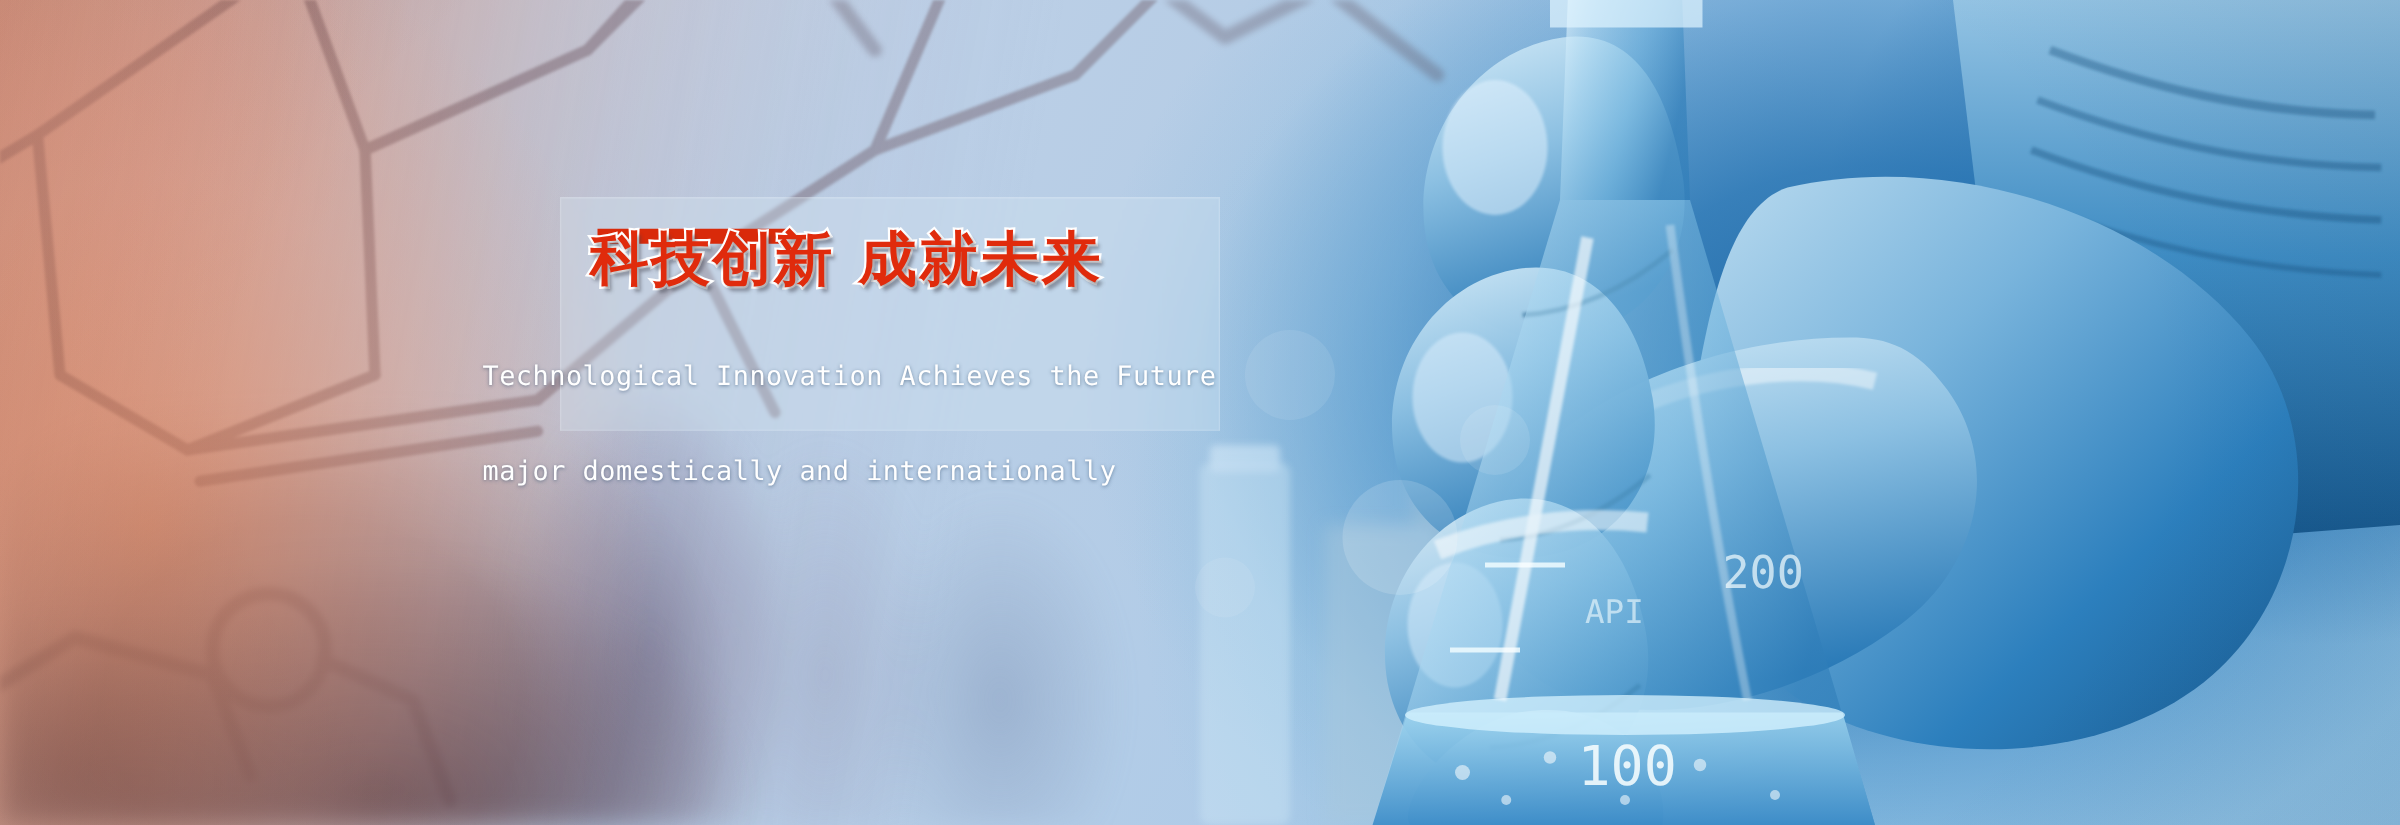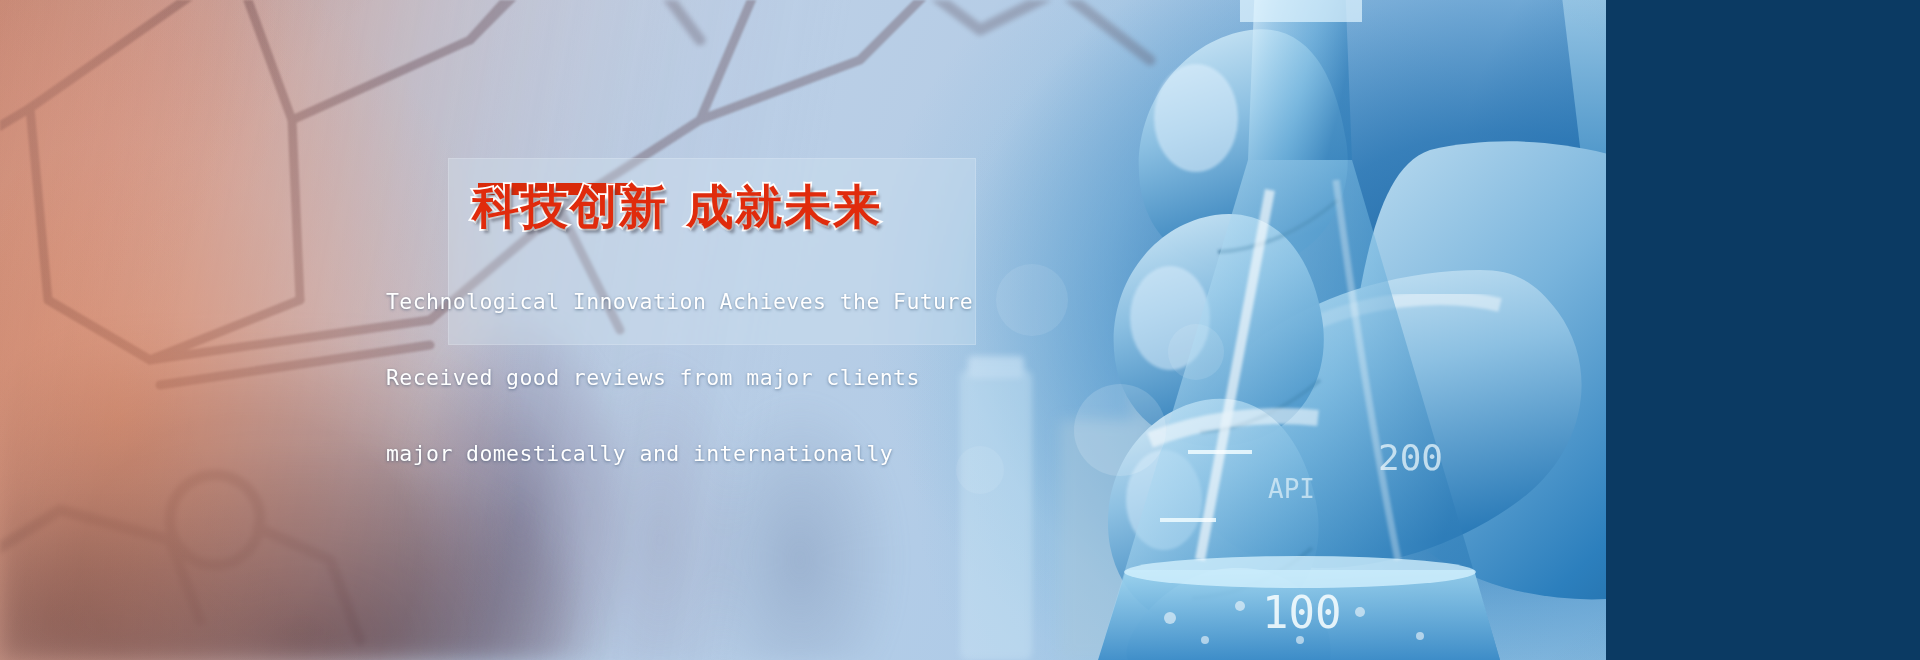--- a/index.html
+++ b/index.html
@@ -2,21 +2,21 @@
 <html><head>
 <meta charset="utf-8">
 <style>
   html,body{margin:0;padding:0;}
   body{
     width:1920px;height:660px;overflow:hidden;
     font-family:"Liberation Sans",sans-serif;
     background:#0b3a63;
   }
   #banner{
-    position:relative;width:1606px;height:660px;overflow:hidden;
+    position:relative;width:1920px;height:660px;overflow:hidden;
     background:#cfe0ef;
   }
 
   
   .layer{position:absolute;top:0;left:0;width:1920px;height:660px;}
 
   
   .bg-base{
     background:
       linear-gradient(115deg,#e8dfe0 0%, #dfd7dd 8%, #cfd6e4 20%, #bed0e6 32%, #b6cde6 45%, #aecbe8 60%, #9ec6e6 75%, #8dbfe2 100%);
@@ -296,17 +296,16 @@
   <div class="layer bg-vignette"></div>
 
   <div id="panel"></div>
 
   <div id="accent-bar"></div>
 
   <div id="headline">科技创新  成就未来</div>
 
   <div id="subtitle">
     <span class="sub-line">Technological Innovation Achieves the Future</span>
-    <span class="sub-line">Received good reviews from major clients</span>
     <span class="sub-line">major domestically and internationally</span>
   </div>
 
 </div>
 
 </body></html>

